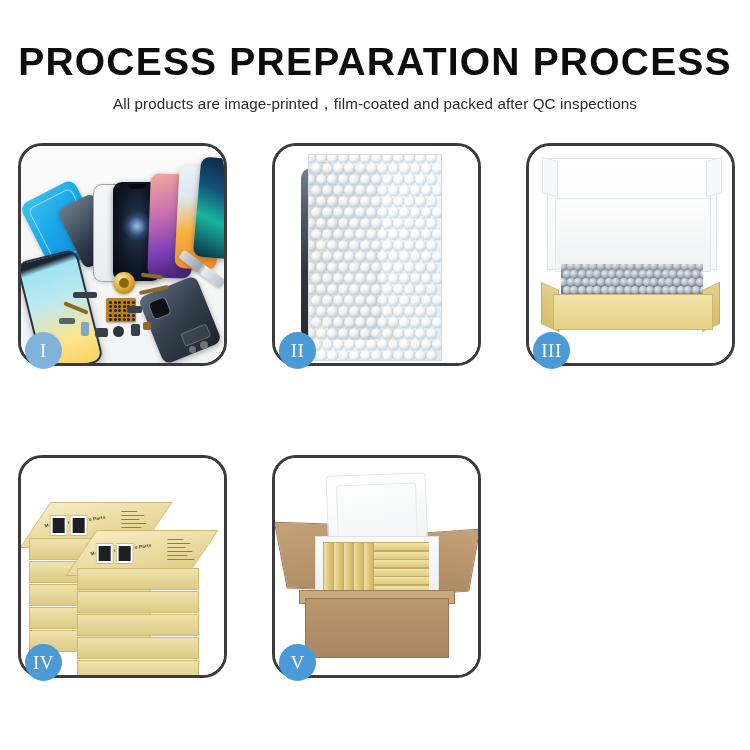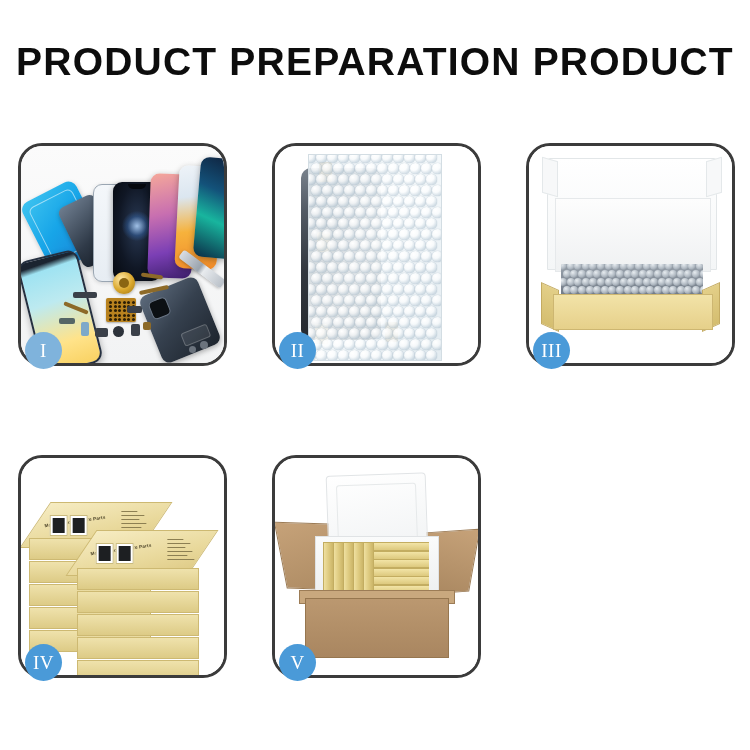--- a/index.html
+++ b/index.html
@@ -378,21 +378,22 @@
     position:absolute;width:16px;height:20px;background:#b08f68;
     border:1px solid #9c7c56;
   }
 </style>
 </head>
 <body>
 
 <div class="page">
 
   <div class="header">
-    <div class="title">PRODUCT PREPARATION PRODUCT</div>
+    <div class="title">PROCESS PREPARATION PROCESS</div>
+    <div class="subtitle">All products are image-printed，film-coated and packed after QC inspections</div>
   </div>
 
   <div class="grid">
 
     <div class="panel">
       <div class="panel-inner p1">
         <div class="ph ph-blue-film"></div>
         <div class="ph ph-dark-small"></div>
         <div class="ph ph-glass"></div>
         <div class="ph ph-black"></div>

